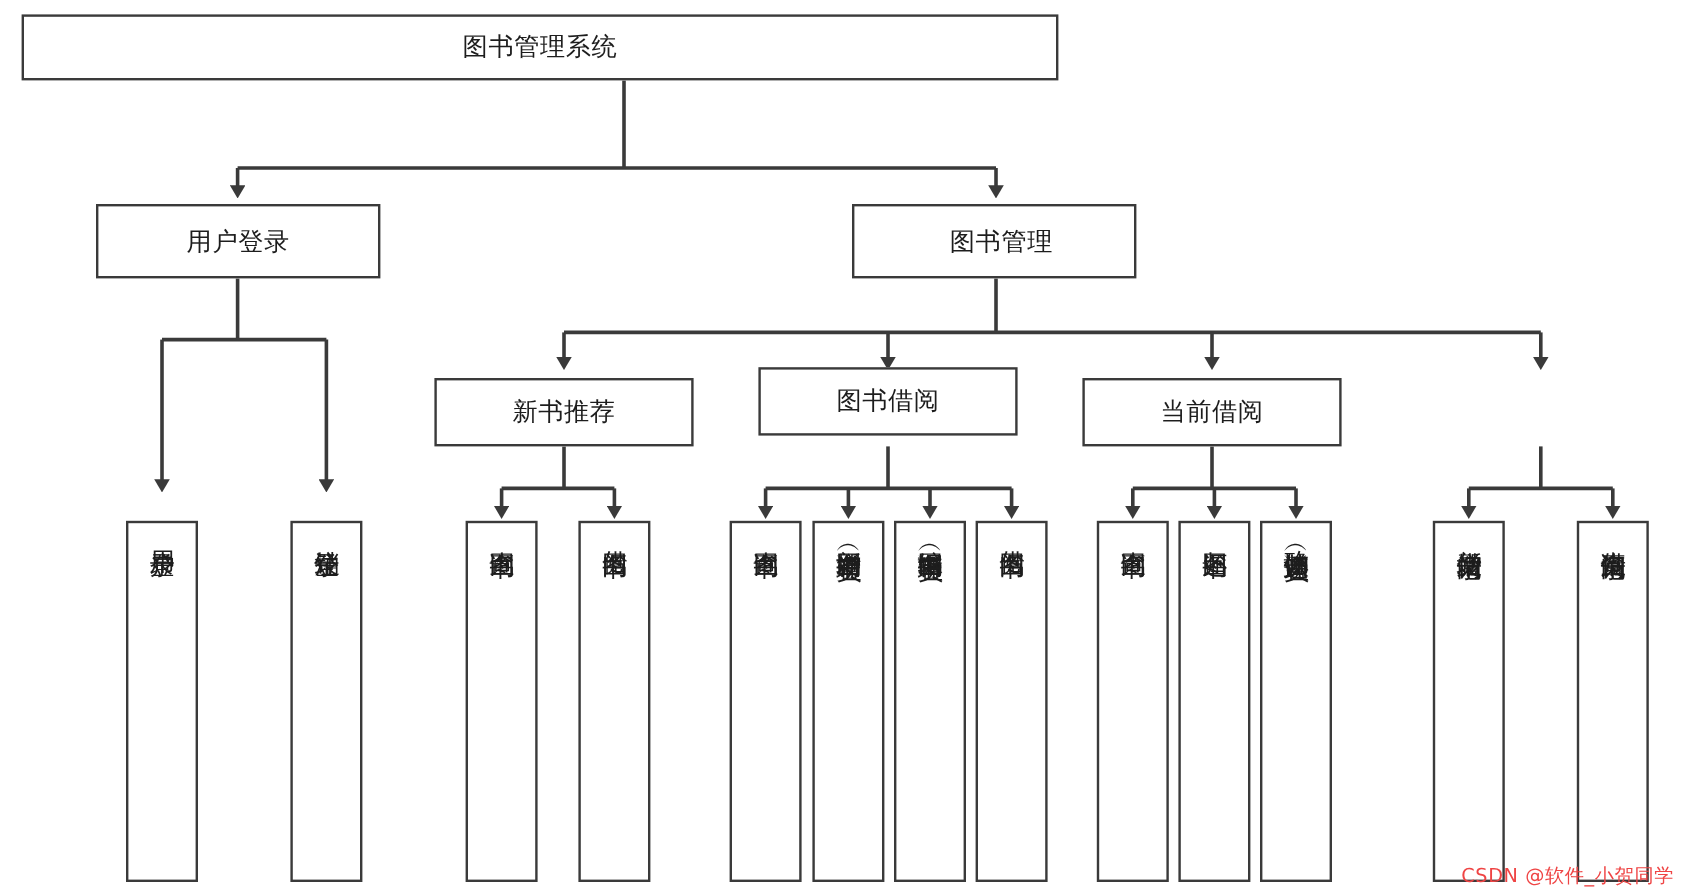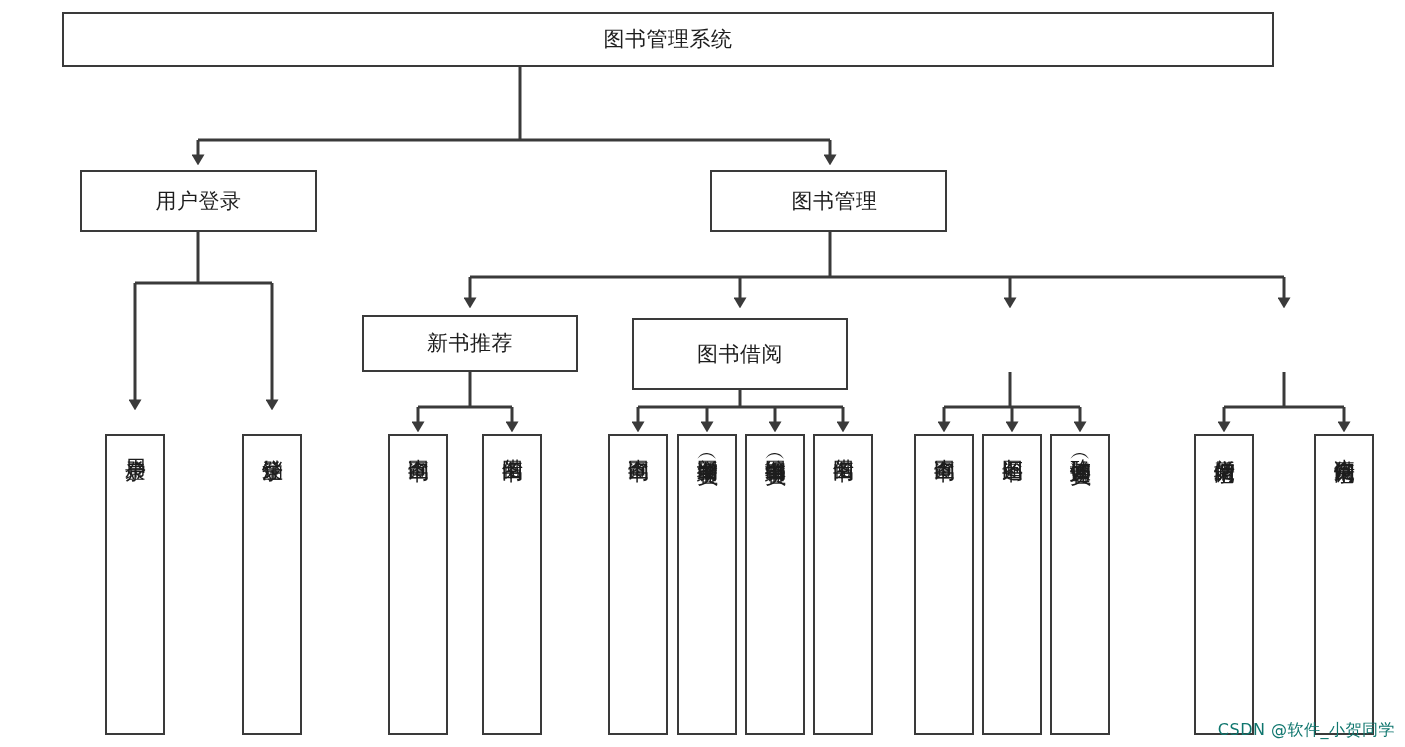--- a/index.html
+++ b/index.html
@@ -54,21 +54,21 @@
     line-height: 1.18;
     letter-spacing: 1px;
     color: #1d1d1d;
     white-space: nowrap;
   }
   .watermark {
     position: absolute;
     right: 10px;
     bottom: 6px;
     font-size: 16px;
-    color: #0f766e;
+    color: #ef4444;
     letter-spacing: 0.5px;
     white-space: nowrap;
     z-index: 3;
   }
 </style>
 </head>
 <body>
 
 <div id="canvas">
 
@@ -115,36 +115,39 @@
       <path d="M1012,407 L1012,422" marker-end="url(#ah)"></path>
       <path d="M1080,407 L1080,422" marker-end="url(#ah)"></path>
 
       <path d="M1284,372 L1284,407"></path>
       <path d="M1224,407 L1344,407"></path>
       <path d="M1224,407 L1224,422" marker-end="url(#ah)"></path>
       <path d="M1344,407 L1344,422" marker-end="url(#ah)"></path>
     </g>
   </svg>
 
-  <div class="node h" style="left:18px; top:12px; width:1212px; height:55px;margin-left:44px;">
+  <div class="node h" style="left:18px; top:12px; width:864px; height:55px;">
     <span>图书管理系统</span>
   </div>
 
   <div class="node h" style="left:80px; top:170px; width:237px; height:62px;">
     <span>用户登录</span>
   </div>
   <div class="node h" style="left:710px; top:170px; width:237px; height:62px;padding-left:12px;">
     <span>图书管理</span>
   </div>
 
   <div class="node h" style="left:362px; top:315px; width:216px; height:57px;justify-content:center;">
     <span>新书推荐</span>
   </div>
-  <div class="node h" style="left:632px; top:318px; width:216px; height:72px;">
+  <div class="node h" style="left:632px; top:306px; width:216px; height:57px;">
     <span>图书借阅</span>
+  </div>
+  <div class="node h" style="left:902px; top:315px; width:216px; height:57px;">
+    <span>当前借阅</span>
   </div>
 
   <div class="node v" style="left:105px; top:434px; width:60px; height:301px;">
     <span class="vlabel">用户登录</span>
   </div>
   <div class="node v" style="left:242px; top:434px; width:60px; height:301px;">
     <span class="vlabel">注销登录</span>
   </div>
 
   <div class="node v" style="left:388px; top:434px; width:60px; height:301px;">

